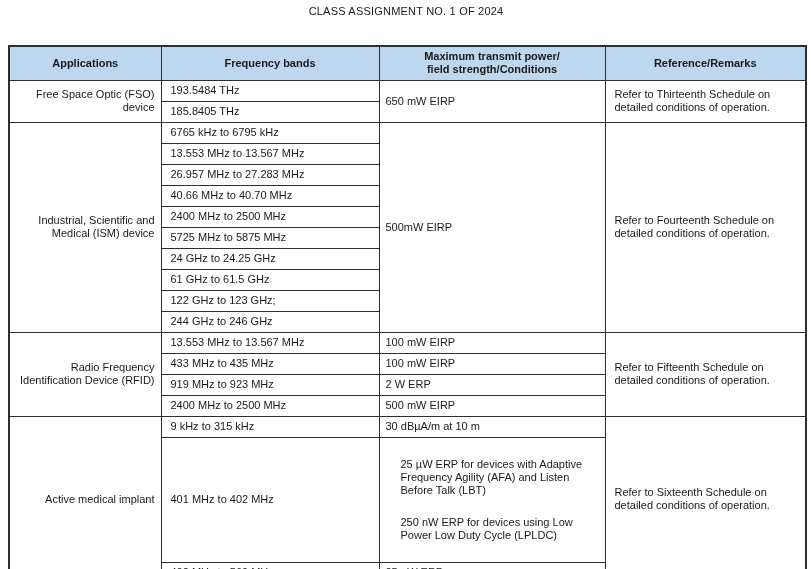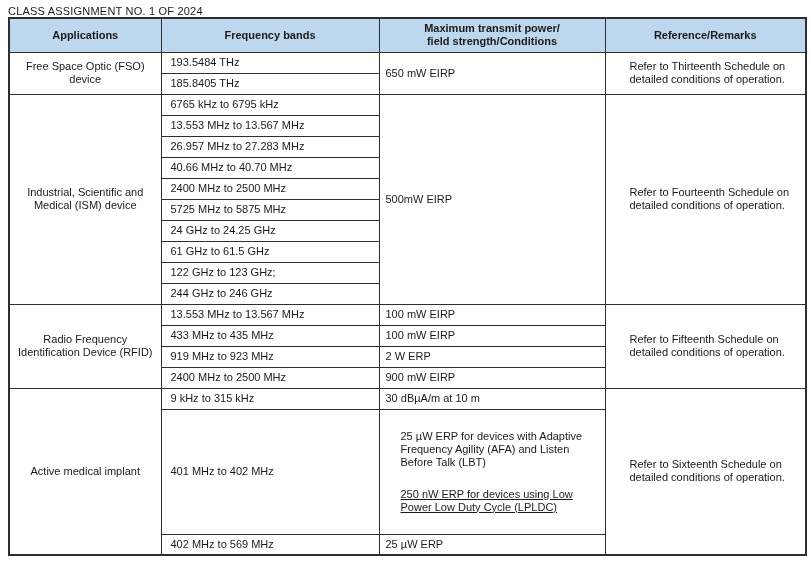--- a/index.html
+++ b/index.html
@@ -10,25 +10,25 @@
   *{box-sizing:border-box;}
   html,body{margin:0;padding:0;background:#fff;}
   body{
     width:811px;height:569px;
     font-family:"Liberation Sans", sans-serif;
     color:var(--text-c);
     overflow:hidden;
   }
   .page{padding:5px 7px 0 8px;}
   .doc-header{
-    text-align:left;
+    text-align:center;
     font-size:11px;
     line-height:12px;
     letter-spacing:0.2px;
-    margin-bottom:0;
+    margin-bottom:28px;
   }
   table{
     border-collapse:collapse;
     width:797px;
     table-layout:fixed;
     border:2px solid var(--border-c);
   }
   th,td{
     border:1px solid var(--border-c);
     font-size:11px;
@@ -38,41 +38,40 @@
     overflow:hidden;
   }
   th{
     background:var(--header-bg);
     font-weight:bold;
     text-align:center;
     height:34px;
     white-space:pre-line;
   }
   td.app{
-    text-align:center;
+    text-align:right;
   }
   td.band{
     text-align:left;
     padding-left:9px;
     height:21px;
   }
   td.power{
     text-align:left;
   }
   td.ref{
     text-align:left;
-    padding-left:24px;
+    padding-left:9px;
   }
   td.power p{
     margin:15px;
     padding:2px 0;
   }
   td.power p + p{
     margin-top:9px;
-    text-decoration:underline;
   }
   .doc-footer{
     text-align:right;
     font-size:11px;
     margin-top:12px;
     width:797px;
   }
 </style>
 </head>
 <body>
@@ -148,21 +147,21 @@
         <tr>
           <td class="band">433 MHz to 435 MHz</td>
           <td class="power">100 mW EIRP</td>
         </tr>
         <tr>
           <td class="band">919 MHz to 923 MHz</td>
           <td class="power">2 W ERP</td>
         </tr>
         <tr>
           <td class="band">2400 MHz to 2500 MHz</td>
-          <td class="power">900 mW EIRP</td>
+          <td class="power">500 mW EIRP</td>
         </tr>
         <tr>
           <td class="app" rowspan="3">Active medical implant</td>
           <td class="band">9 kHz to 315 kHz</td>
           <td class="power">30 dBµA/m at 10 m</td>
           <td class="ref" rowspan="3">Refer to Sixteenth Schedule on detailed conditions of operation.</td>
         </tr>
         <tr>
           <td class="band">401 MHz to 402 MHz</td>
           <td class="power">

